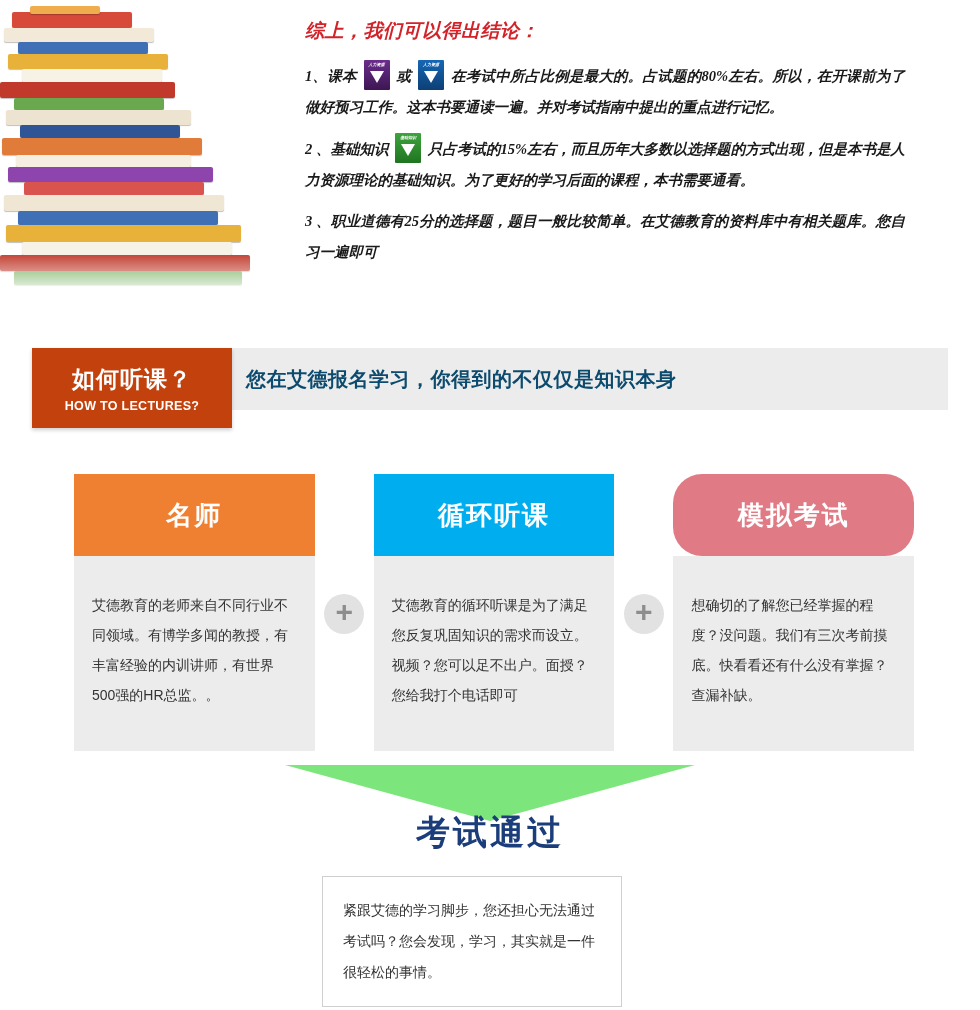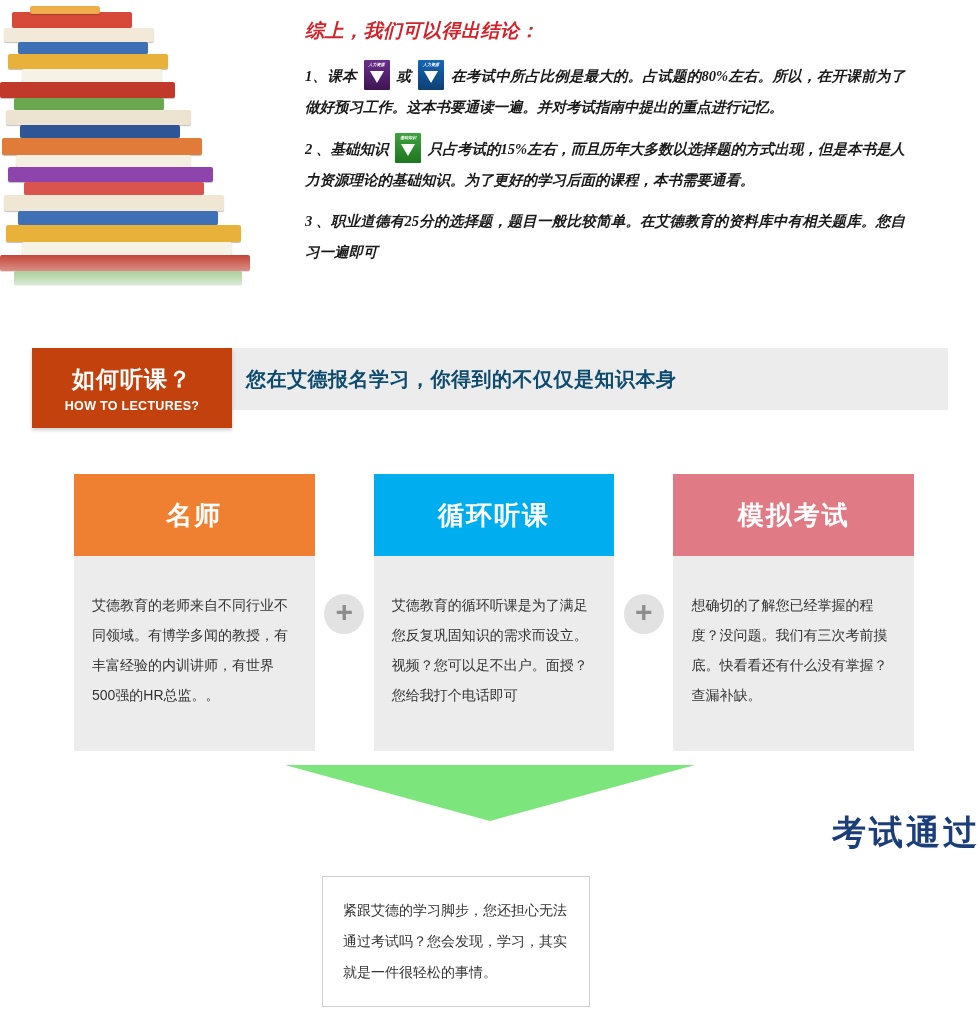--- a/index.html
+++ b/index.html
@@ -183,30 +183,30 @@
   .arrow {
     width: 0; height: 0;
     border-left: 205px solid transparent;
     border-right: 205px solid transparent;
     border-top: 56px solid #7ce67c;
   }
   .pass-title {
     position: absolute;
     left: 0; top: 810px;
     width: 980px;
-    text-align: right;
+    text-align: center;
     font-size: 34px;
     font-weight: bold;
     color: #1b3d7a;
     letter-spacing: 3px;
   }
   .pass-box {
     position: absolute;
     left: 322px; top: 876px;
-    width: 268px;
+    width: 300px;
     border: 1px solid #cfcfcf;
     background: #ffffff;
     padding: 18px 20px 18px 20px;
     font-size: 14px;
     line-height: 31px;
     color: #333333;
   }
 </style>
 </head>
 <body>
@@ -292,21 +292,21 @@
     <div class="card">
       <div class="card-head" style="background:#00aeef;">循环听课</div>
       <div class="card-body">艾德教育的循环听课是为了满足您反复巩固知识的需求而设立。视频？您可以足不出户。面授？您给我打个电话即可</div>
     </div>
 
     <div class="plus">
       <div class="plus-circle">+</div>
     </div>
 
     <div class="card">
-      <div class="card-head" style="background:#e07b86;">模拟考试</div>
+      <div class="card-head" style="background:#e07b86;border-radius:29px;">模拟考试</div>
       <div class="card-body">想确切的了解您已经掌握的程度？没问题。我们有三次考前摸底。快看看还有什么没有掌握？查漏补缺。</div>
     </div>
   </div>
 
   <div class="arrow-wrap">
     <div class="arrow"></div>
   </div>
 
   <div class="pass-title">考试通过</div>
 

